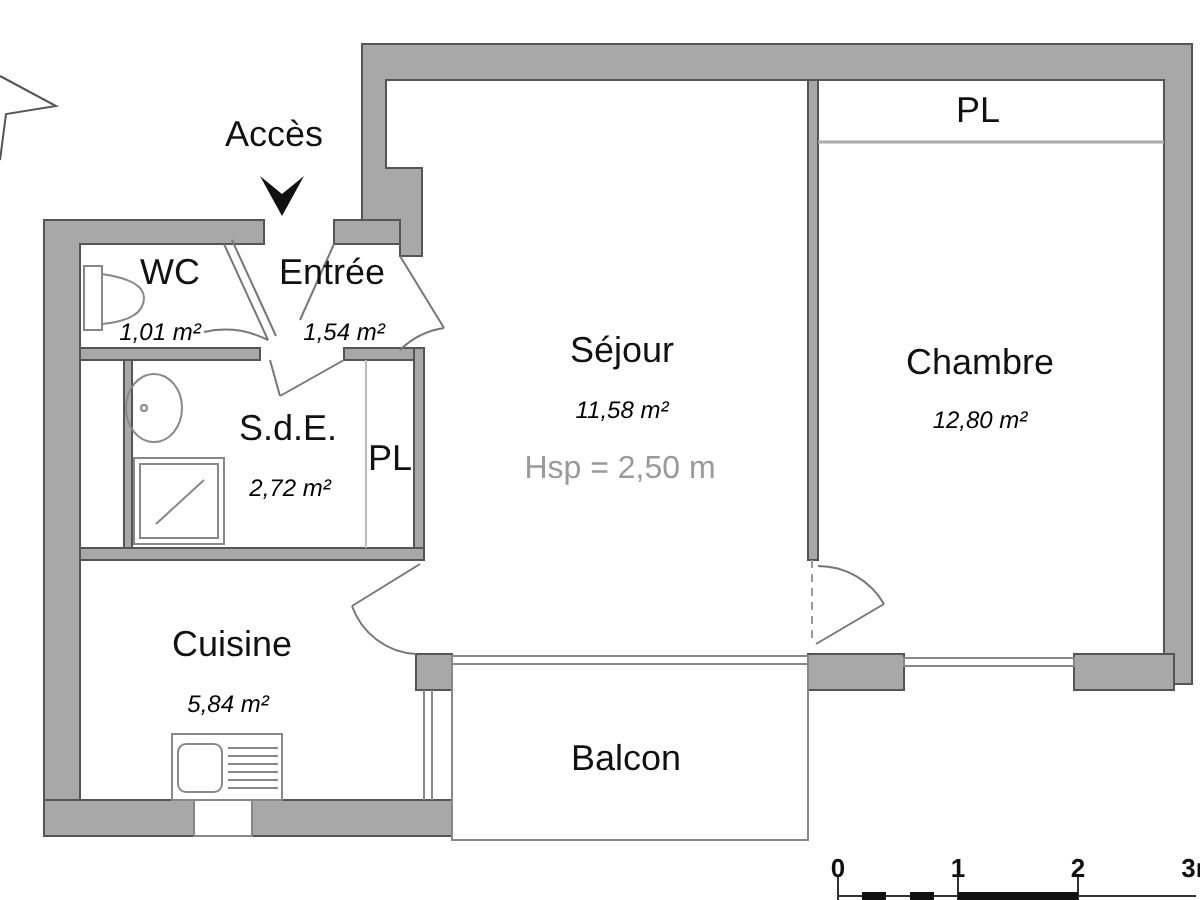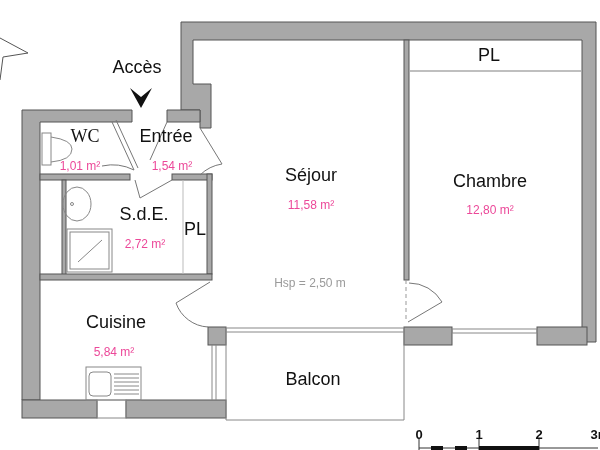--- a/index.html
+++ b/index.html
@@ -1,22 +1,22 @@
 <!DOCTYPE html>
 <html><head>
 <meta charset="utf-8">
 <style>
   html, body { margin: 0; padding: 0; background: #ffffff; }
   body { width: 600px; height: 450px; position: relative; overflow: hidden;
          font-family: "Liberation Sans", sans-serif; color: #111; }
   svg.plan { position: absolute; left: 0; top: 0; }
   .lbl { position: absolute; white-space: nowrap; transform: translate(-50%, -50%); line-height: 1; }
   .room { font-size: 18px; color: #111; }
-  .area { font-size: 12px; color: #ec4899; }
-  .faint { font-size: 12px; color: #9a9a9a; margin-top: 48px; }
+  .area { font-size: 12px; color: #000000; font-style: italic; }
+  .faint { font-size: 16px; color: #9a9a9a; }
   .scale-num { font-size: 13px; font-weight: bold; }
 </style>
 </head>
 <body>
 
 <svg class="plan" width="600" height="450" viewBox="0 0 600 450">
 
   <g fill="none" stroke="#555" stroke-width="1">
     <polyline points="0,38 28,53 3,57 0,80"></polyline>
   </g>
@@ -115,21 +115,21 @@
     <line x1="479" y1="438" x2="479" y2="450" stroke="#333"></line>
     <line x1="539" y1="438" x2="539" y2="450" stroke="#333"></line>
     <rect x="431" y="446" width="12" height="4" fill="#111"></rect>
     <rect x="455" y="446" width="12" height="4" fill="#111"></rect>
     <rect x="479" y="446" width="60" height="4" fill="#111"></rect>
   </g>
 </svg>
 
 <div class="lbl room" style="left:137px;top:67px;">Accès</div>
 
-<div class="lbl room" style="left:85px;top:136px;font-family:Liberation Serif, serif;">WC</div>
+<div class="lbl room" style="left:85px;top:136px;">WC</div>
 <div class="lbl area" style="left:80px;top:166px;">1,01 m²</div>
 
 <div class="lbl room" style="left:166px;top:136px;text-align:center;">Entrée</div>
 <div class="lbl area" style="left:172px;top:166px;">1,54 m²</div>
 
 <div class="lbl room" style="left:144px;top:214px;">S.d.E.</div>
 <div class="lbl area" style="left:145px;top:244px;">2,72 m²</div>
 <div class="lbl room" style="left:195px;top:229px;">PL</div>
 
 <div class="lbl room" style="left:311px;top:175px;">Séjour</div>

